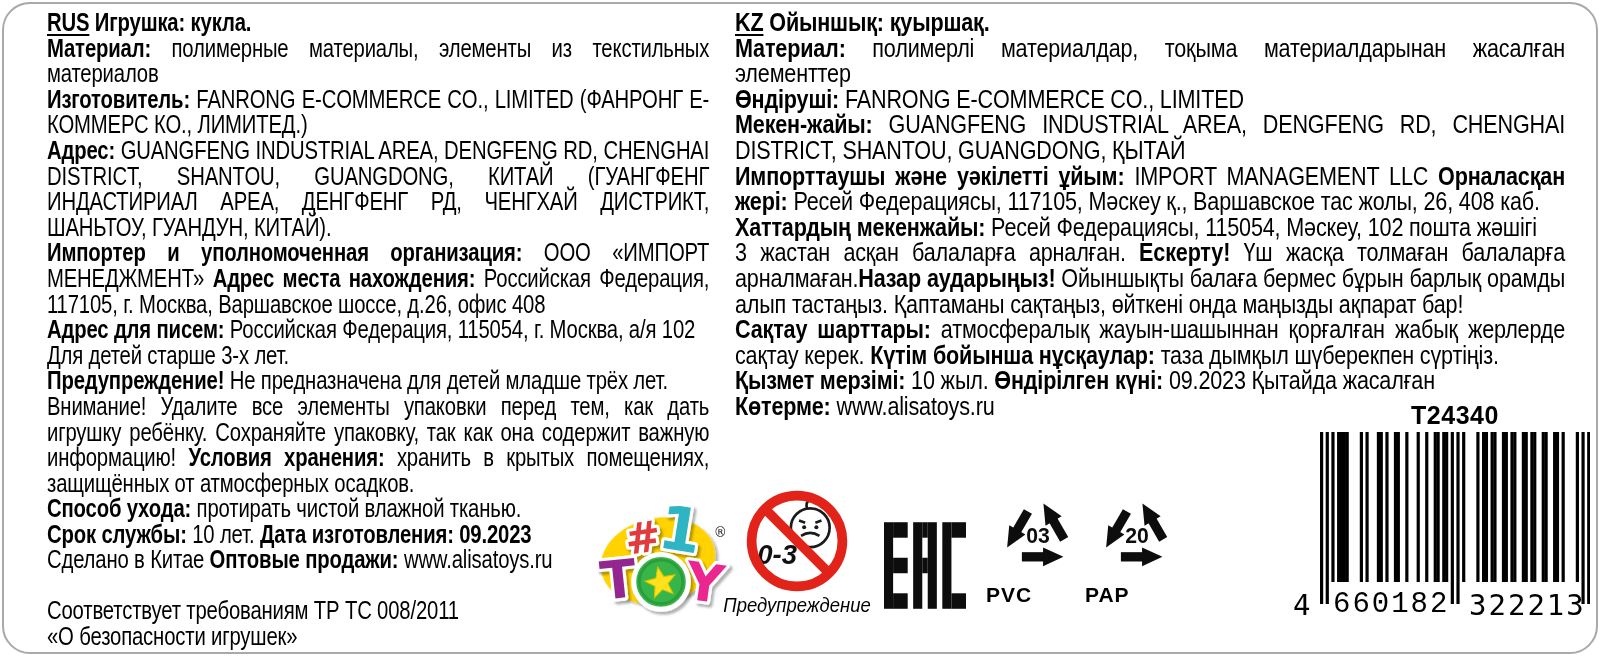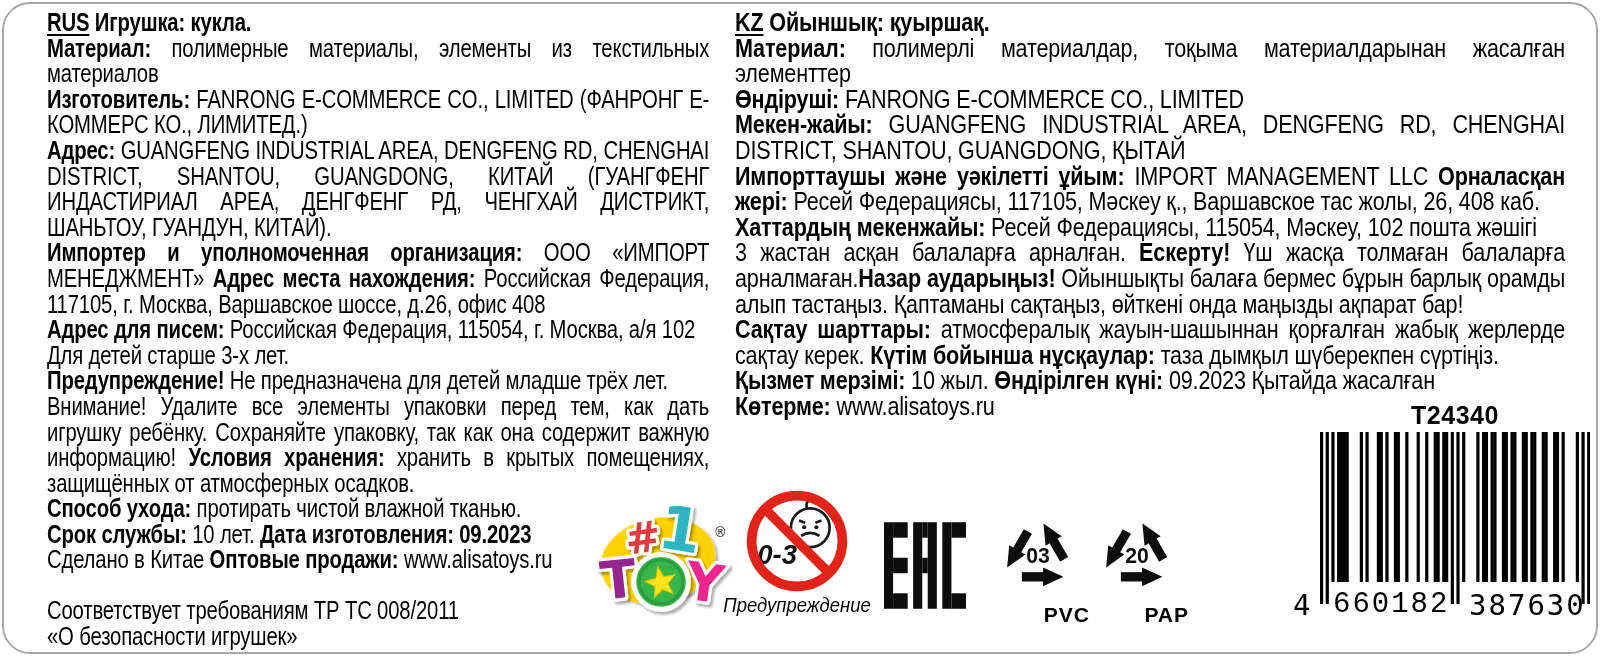--- a/index.html
+++ b/index.html
@@ -19,21 +19,21 @@
   .u { text-decoration:underline; text-decoration-thickness:2px; text-underline-offset:3px; }
 
   
   .age { position:absolute; left:713px; top:490px; width:168px; text-align:center;font-style:italic; }
   .age svg { width:102px; height:102px; display:block; margin:0 auto; }
   .age-caption { font-size:21px; margin-top:1px; transform:scaleX(0.88); transform-origin:50% 0; white-space:nowrap; }
 
   .eac { position:absolute; left:884px; top:519px; }
   .eac svg { width:82px; height:93px; display:block; }
 
-  .rec { position:absolute; top:509px; width:104px; text-align:right; }
+  .rec { position:absolute; top:489px; width:104px; text-align:left; }
   .rec-pvc { left:986px; } .rec-pap { left:1085px; }
   .rec svg { width:88px; height:78px; display:block; margin:0 auto; }
   .rec-label { font-weight:bold; font-size:21px; letter-spacing:1px; margin-top:16px; }
 
   .logo { position:absolute; left:578px; top:489px; width:162px; height:128px; }
   .logo svg { width:100%; height:100%; overflow:visible; }
 
   .barcode { position:absolute; left:1245px; top:401px; width:312px;margin-left:40px; }
   .bc-sku { width:270px; margin-left:35px; text-align:center; font-weight:bold; font-size:25px; letter-spacing:0.5px; }
   .bc-bars { display:block; margin-left:35px; margin-top:2px; }
@@ -211,15 +211,15 @@
       <rect x="233.05" y="0" width="3.19" height="150" fill="#000"></rect>
       <rect x="235.89" y="0" width="3.19" height="150" fill="#000"></rect>
       <rect x="241.58" y="0" width="3.19" height="150" fill="#000"></rect>
       <rect x="255.79" y="0" width="3.19" height="150" fill="#000"></rect>
       <rect x="261.47" y="0" width="3.19" height="172" fill="#000"></rect>
       <rect x="267.16" y="0" width="3.19" height="172" fill="#000"></rect>
     </svg>
   <div class="bc-digits">
     <span class="bc-first" id="bc-first">4</span>
     <span class="bc-left" id="bc-left">660182</span>
-    <span class="bc-right" id="bc-right">387630</span>
+    <span class="bc-right" id="bc-right">322213</span>
   </div>
 </div>
 
 </body></html>

